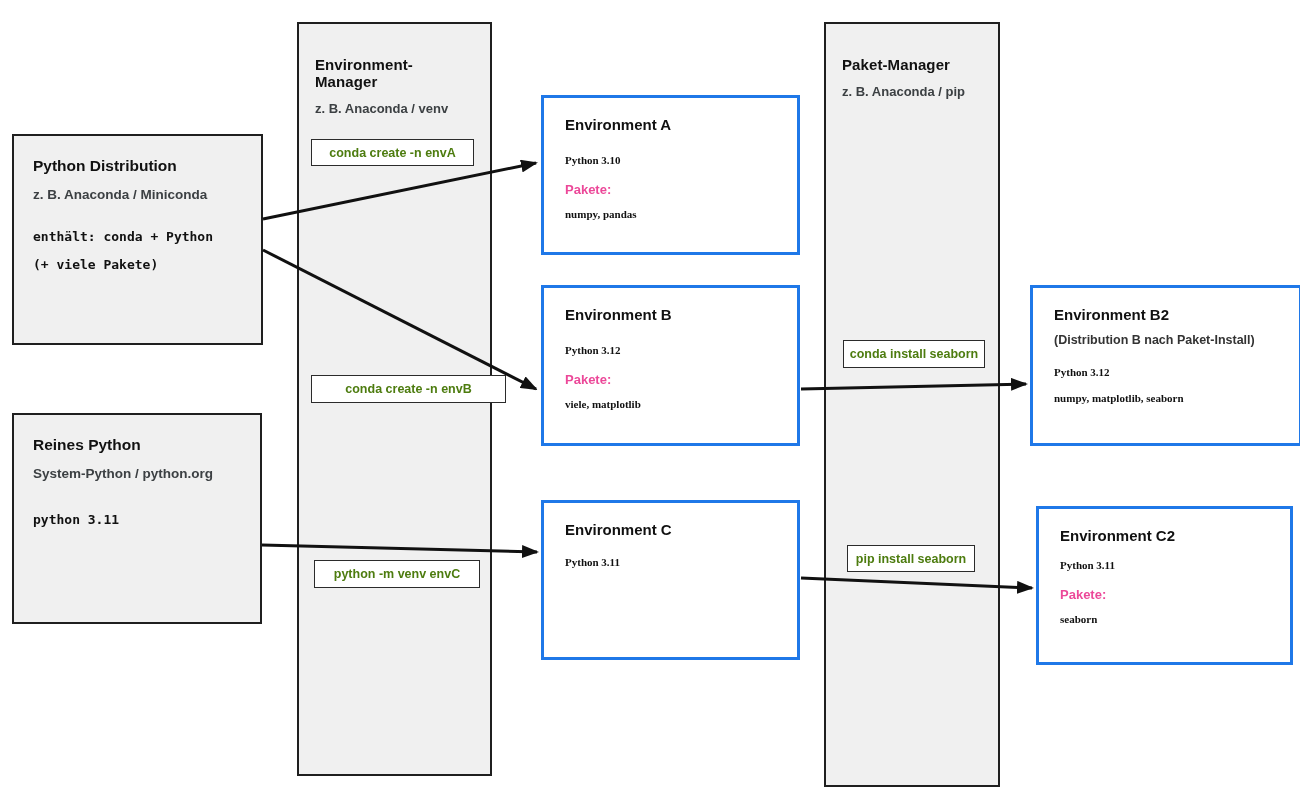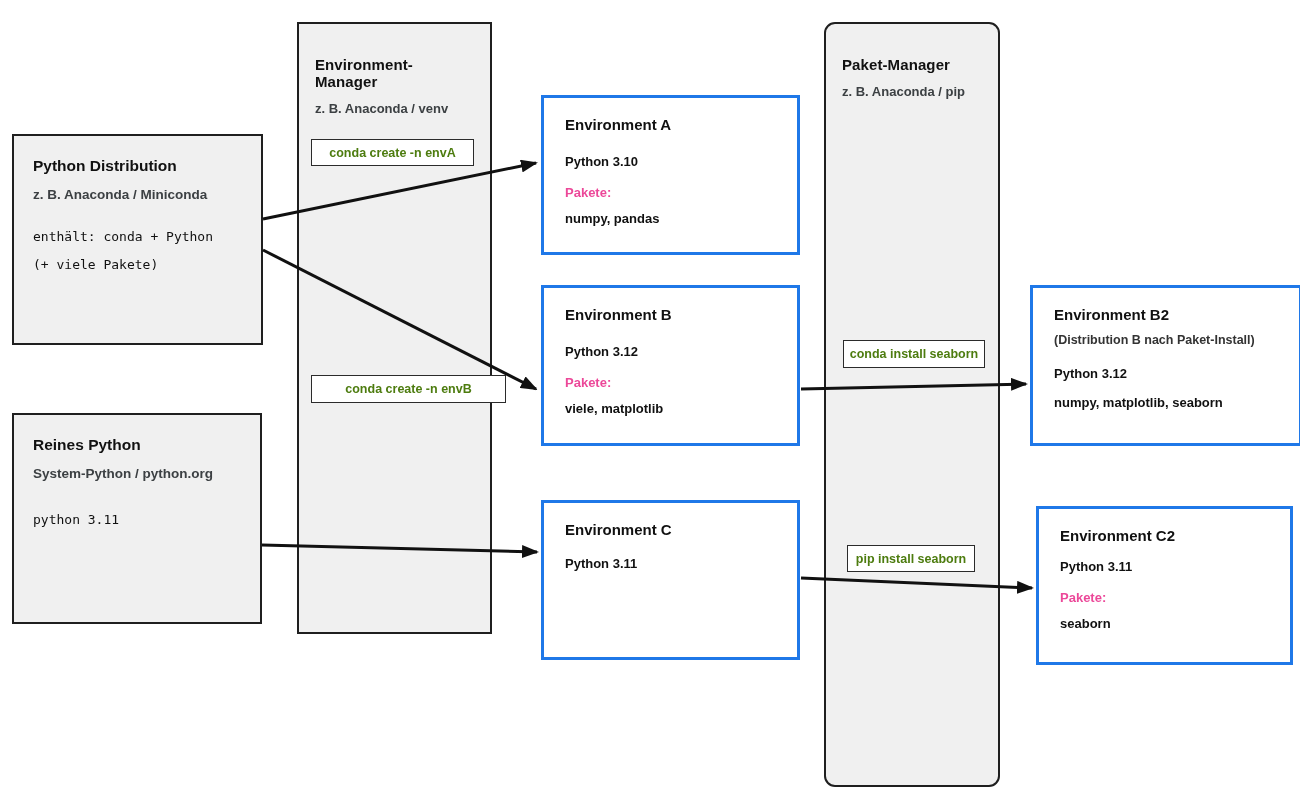--- a/index.html
+++ b/index.html
@@ -28,33 +28,33 @@
 
   
   .src{
     background:var(--panel-fill);
     border:2.5px solid var(--border-dark);
     padding:21px 18px 0 19px;
     z-index:2;
   }
   .src .t{font-size:15.5px;font-weight:bold;}
   .src .s{margin-top:12px;font-size:13.5px;font-weight:bold;color:var(--subtitle-gray);}
-  .src .m{margin-top:27px;font-family:"DejaVu Sans Mono",monospace;font-weight:normal;font-size:13px;}
+  .src .m{margin-top:27px;font-family:"DejaVu Sans Mono",monospace;font-weight:bold;font-size:13px;}
   .src .m + .m{margin-top:13px;}
 
   
   .env{
     background:#ffffff;
     border:3px solid var(--accent-blue);
     padding:18px 32px 0 21px;
     z-index:2;
   }
   .env .t{font-size:15px;font-weight:bold;}
   .env .s{margin-top:10px;font-size:12.5px;font-weight:bold;color:#333;}
-  .env .m{margin-top:21px;font-family:Liberation Sans, sans-serif;font-weight:bold;font-size:13px;}
+  .env .m{margin-top:21px;font-family:Liberation Serif, serif;font-weight:bold;font-size:11px;}
   .env .p{margin-top:16px;font-size:13px;font-weight:bold;color:#ec4899;}
   .env .p + .m{margin-top:11px;}
   .env .s + .m{margin-top:19px;}
   .env .m + .m{margin-top:14px;}
 
   
   .cmd{
     background:#ffffff;
     border:1.5px solid #2b2b2b;
     display:flex;align-items:center;justify-content:center;
@@ -65,26 +65,26 @@
   
   svg.arrows{position:absolute;left:0;top:0;width:1300px;height:800px;z-index:5;pointer-events:none;}
   svg.arrows line{stroke:var(--arrow-black);stroke-width:3;}
   svg.arrows #ah path{fill:var(--arrow-black);}
 </style>
 </head>
 <body>
 
 <div class="canvas">
 
-  <div class="panel abs" style="left:297px;top:22px;width:195px;height:612px;">
+  <div class="panel abs" style="left:297px;top:22px;width:195px;height:754px;">
     <div class="t">Environment-Manager</div>
     <div class="s">z. B. Anaconda / venv</div>
   </div>
 
-  <div class="panel abs" style="left:824px;top:22px;width:176px;height:765px;border-radius:11px;">
+  <div class="panel abs" style="left:824px;top:22px;width:176px;height:765px;">
     <div class="t">Paket-Manager</div>
     <div class="s">z. B. Anaconda / pip</div>
   </div>
 
   <div class="src abs" style="left:12px;top:134px;width:251px;height:211px;">
     <div class="t">Python Distribution</div>
     <div class="s">z. B. Anaconda / Miniconda</div>
     <div class="m">enthält: conda + Python</div>
     <div class="m">(+ viele Pakete)</div>
   </div>
@@ -123,20 +123,21 @@
 
   <div class="env abs" style="left:1036px;top:506px;width:257px;height:159px;">
     <div class="t">Environment C2</div>
     <div class="m" style="margin-top:15px;">Python 3.11</div>
     <div class="p">Pakete:</div>
     <div class="m">seaborn</div>
   </div>
 
   <div class="cmd abs" style="left:311px;top:139px;width:163px;height:27px;">conda create -n envA</div>
   <div class="cmd abs" style="left:311px;top:375px;width:195px;height:28px;">conda create -n envB</div>
+  <div class="cmd abs" style="left:314px;top:560px;width:166px;height:28px;">python -m venv envC</div>
   <div class="cmd abs" style="left:843px;top:340px;width:142px;height:28px;">conda install seaborn</div>
   <div class="cmd abs" style="left:847px;top:545px;width:128px;height:27px;">pip install seaborn</div>
 
   <svg class="arrows" viewBox="0 0 1300 800">
     <defs>
       <marker id="ah" markerUnits="userSpaceOnUse" markerWidth="17" markerHeight="13" refX="15" refY="6.5" orient="auto">
         <path d="M0,0 L17,6.5 L0,13 z"></path>
       </marker>
     </defs>
     <g id="arrow-group">

